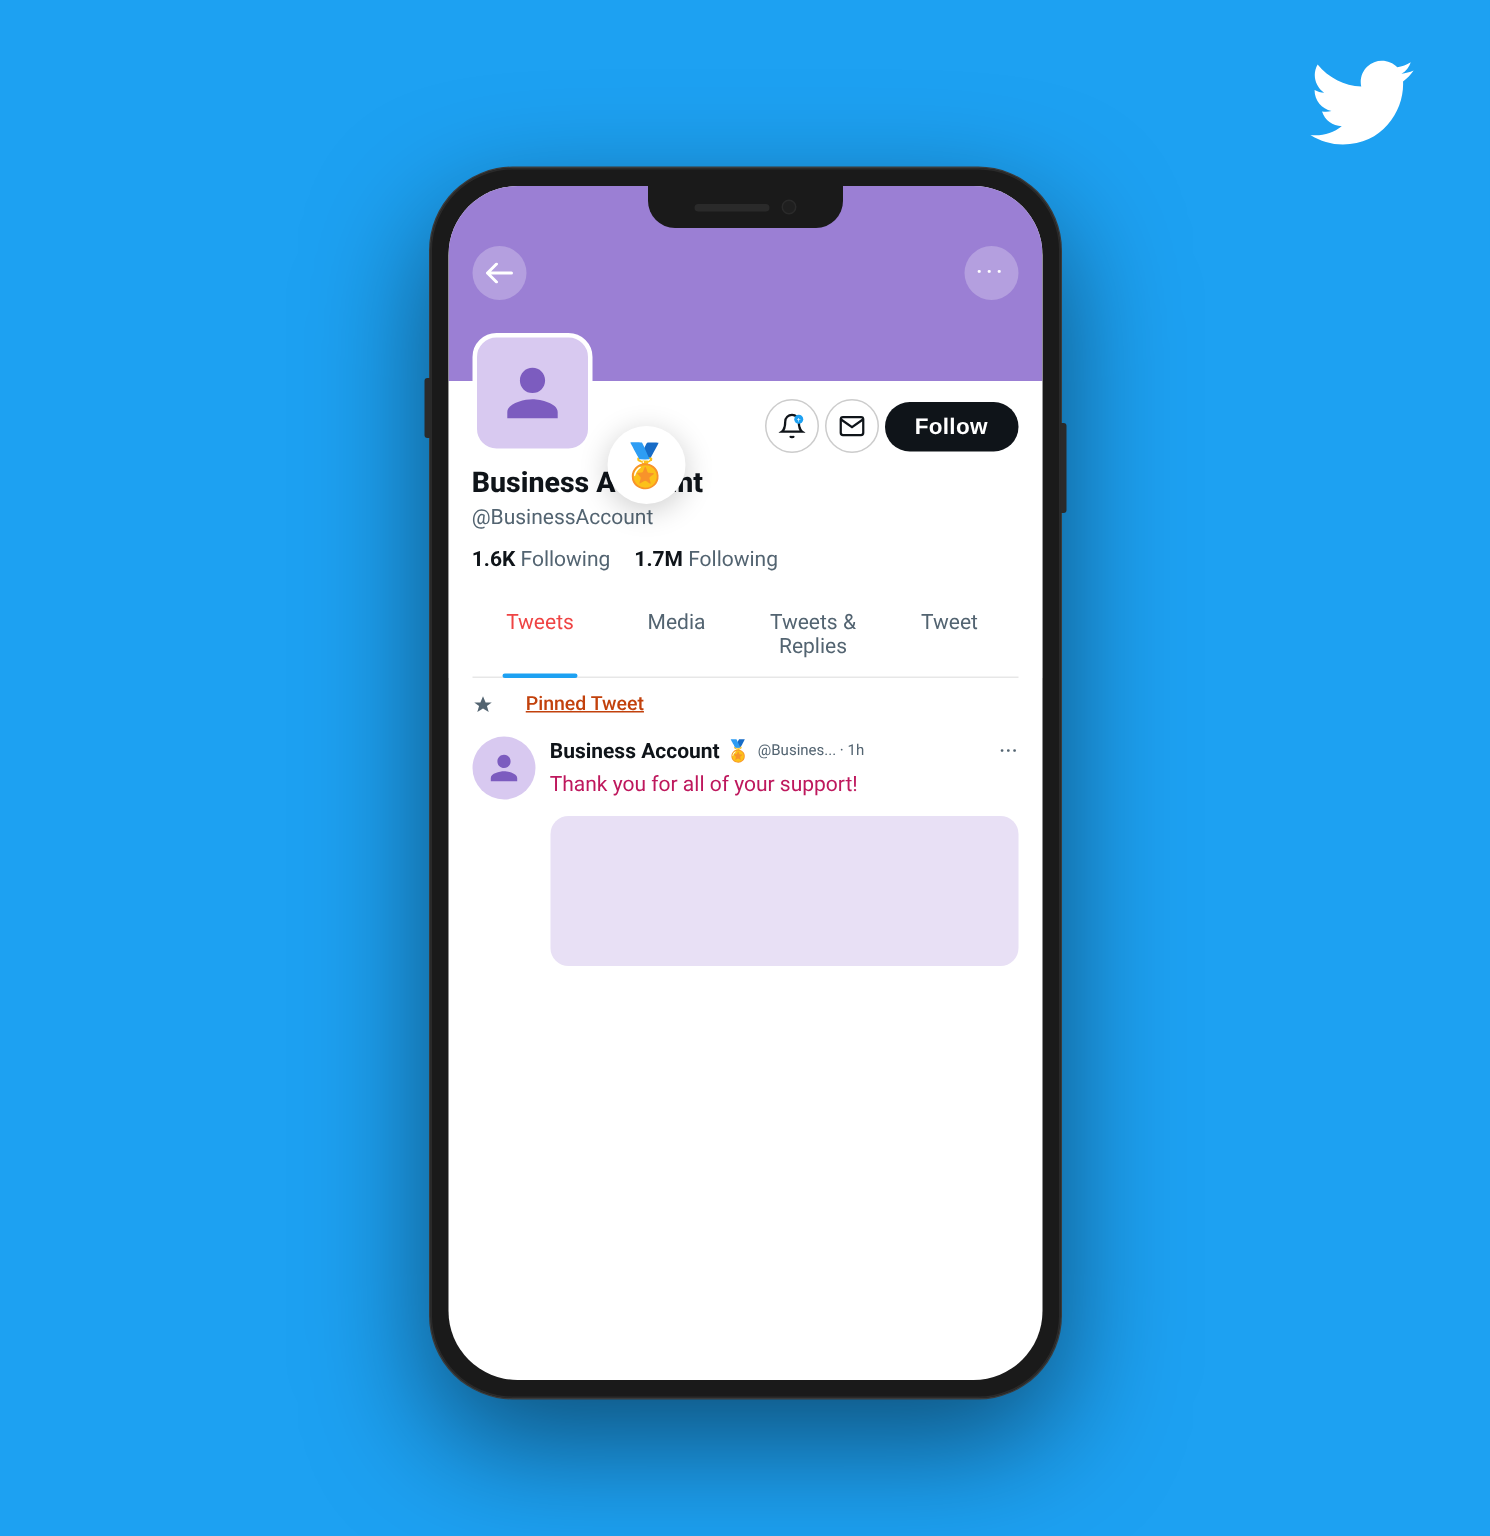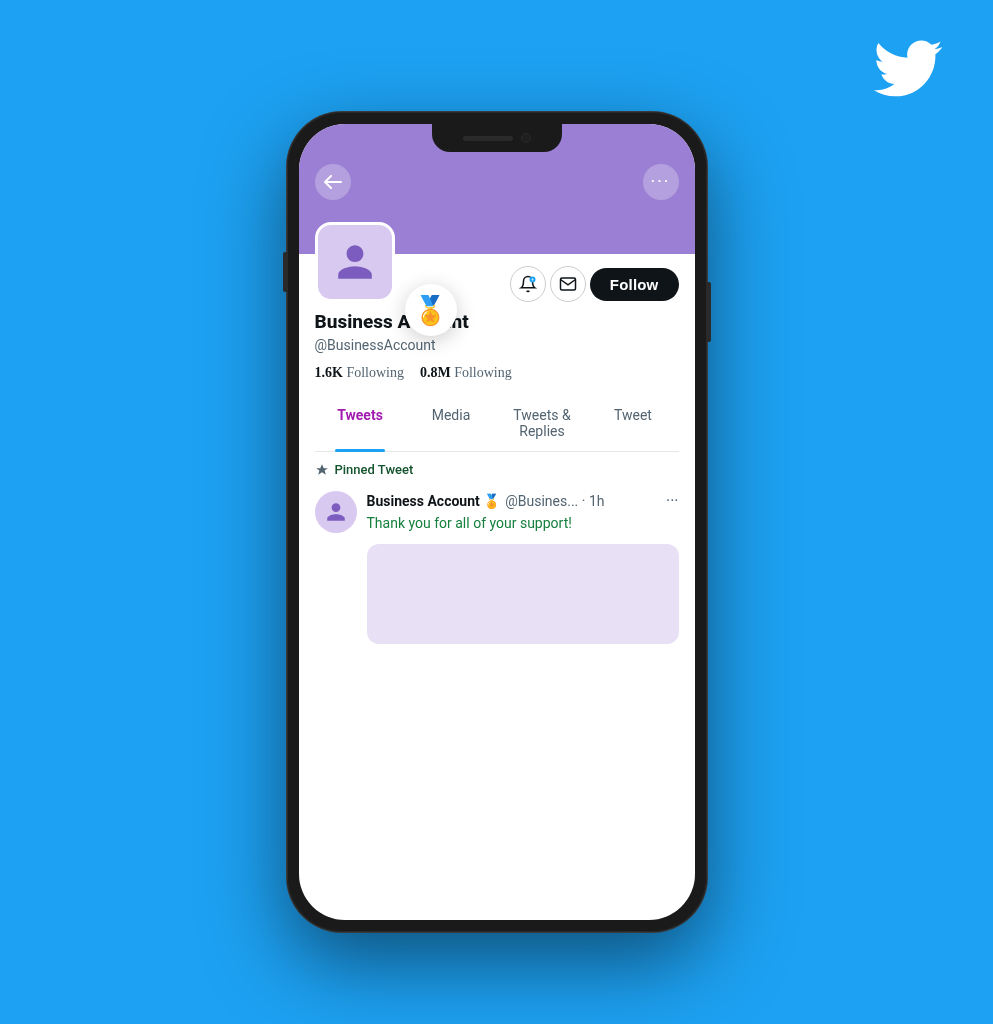--- a/index.html
+++ b/index.html
@@ -301,21 +301,20 @@
       font-size: 14px;
       color: #536471;
       margin-top: 4px;
     }
 
     .stats-row {
       display: flex;
       gap: 16px;
       margin-top: 12px;
       font-size: 14px;
-      font-family: Liberation Serif, serif;
     }
 
     .stat-item strong {
       font-weight: 700;
       color: #0f1419;
     }
 
     .stat-item span {
       color: #536471;
     }
@@ -332,45 +331,46 @@
       text-align: center;
       padding: 12px 6px;
       font-size: 14px;
       color: #536471;
       cursor: pointer;
       position: relative;
       font-weight: 400;
     }
 
     .tab.active {
-      font-weight: 700;
-      color: #a21caf;
+      font-weight: 400;
+      color: #ef4444;
     }
 
     .tab.active::after {
       content: '';
       position: absolute;
       bottom: -1px;
       left: 50%;
       transform: translateX(-50%);
       width: 50px;
       height: 3px;
       background: #1DA1F2;
       border-radius: 3px;
     }
 
     
     .pinned-label {
       display: flex;
       align-items: center;
-      gap: 6px;
+      gap: 22px;
       padding: 10px 16px 6px;
       font-size: 13px;
-      color: #14532d;
+      color: #c2410c;
       font-weight: 500;
+      text-decoration: underline;
     }
 
     .tweet {
       padding: 8px 16px 12px;
     }
 
     .tweet-header {
       display: flex;
       align-items: flex-start;
       gap: 10px;
@@ -402,34 +402,34 @@
       font-weight: 700;
       font-size: 14px;
       color: #0f1419;
     }
 
     .tweet-verified {
       font-size: 14px;
     }
 
     .tweet-handle-time {
-      font-size: 14px;
+      font-size: 10px;
       color: #536471;
     }
 
     .tweet-more {
       margin-left: auto;
       color: #536471;
       font-size: 16px;
       cursor: pointer;
     }
 
     .tweet-text {
       font-size: 14px;
-      color: #15803d;
+      color: #be185d;
       margin-top: 4px;
       line-height: 1.4;
     }
 
     .tweet-image {
       margin-top: 10px;
       height: 100px;
       background: #e8e0f5;
       border-radius: 12px;
     }
@@ -511,21 +511,21 @@
             <span class="profile-name">Business Account</span>
           </div>
           <div class="profile-handle">@BusinessAccount</div>
 
           <div class="stats-row">
             <div class="stat-item">
               <strong>1.6K</strong>
               <span>Following</span>
             </div>
             <div class="stat-item">
-              <strong>0.8M</strong>
+              <strong>1.7M</strong>
               <span>Following</span>
             </div>
           </div>
 
           <div class="tabs">
             <div class="tab active">Tweets</div>
             <div class="tab">Media</div>
             <div class="tab">Tweets &amp; Replies</div>
             <div class="tab">Tweet</div>
           </div>

